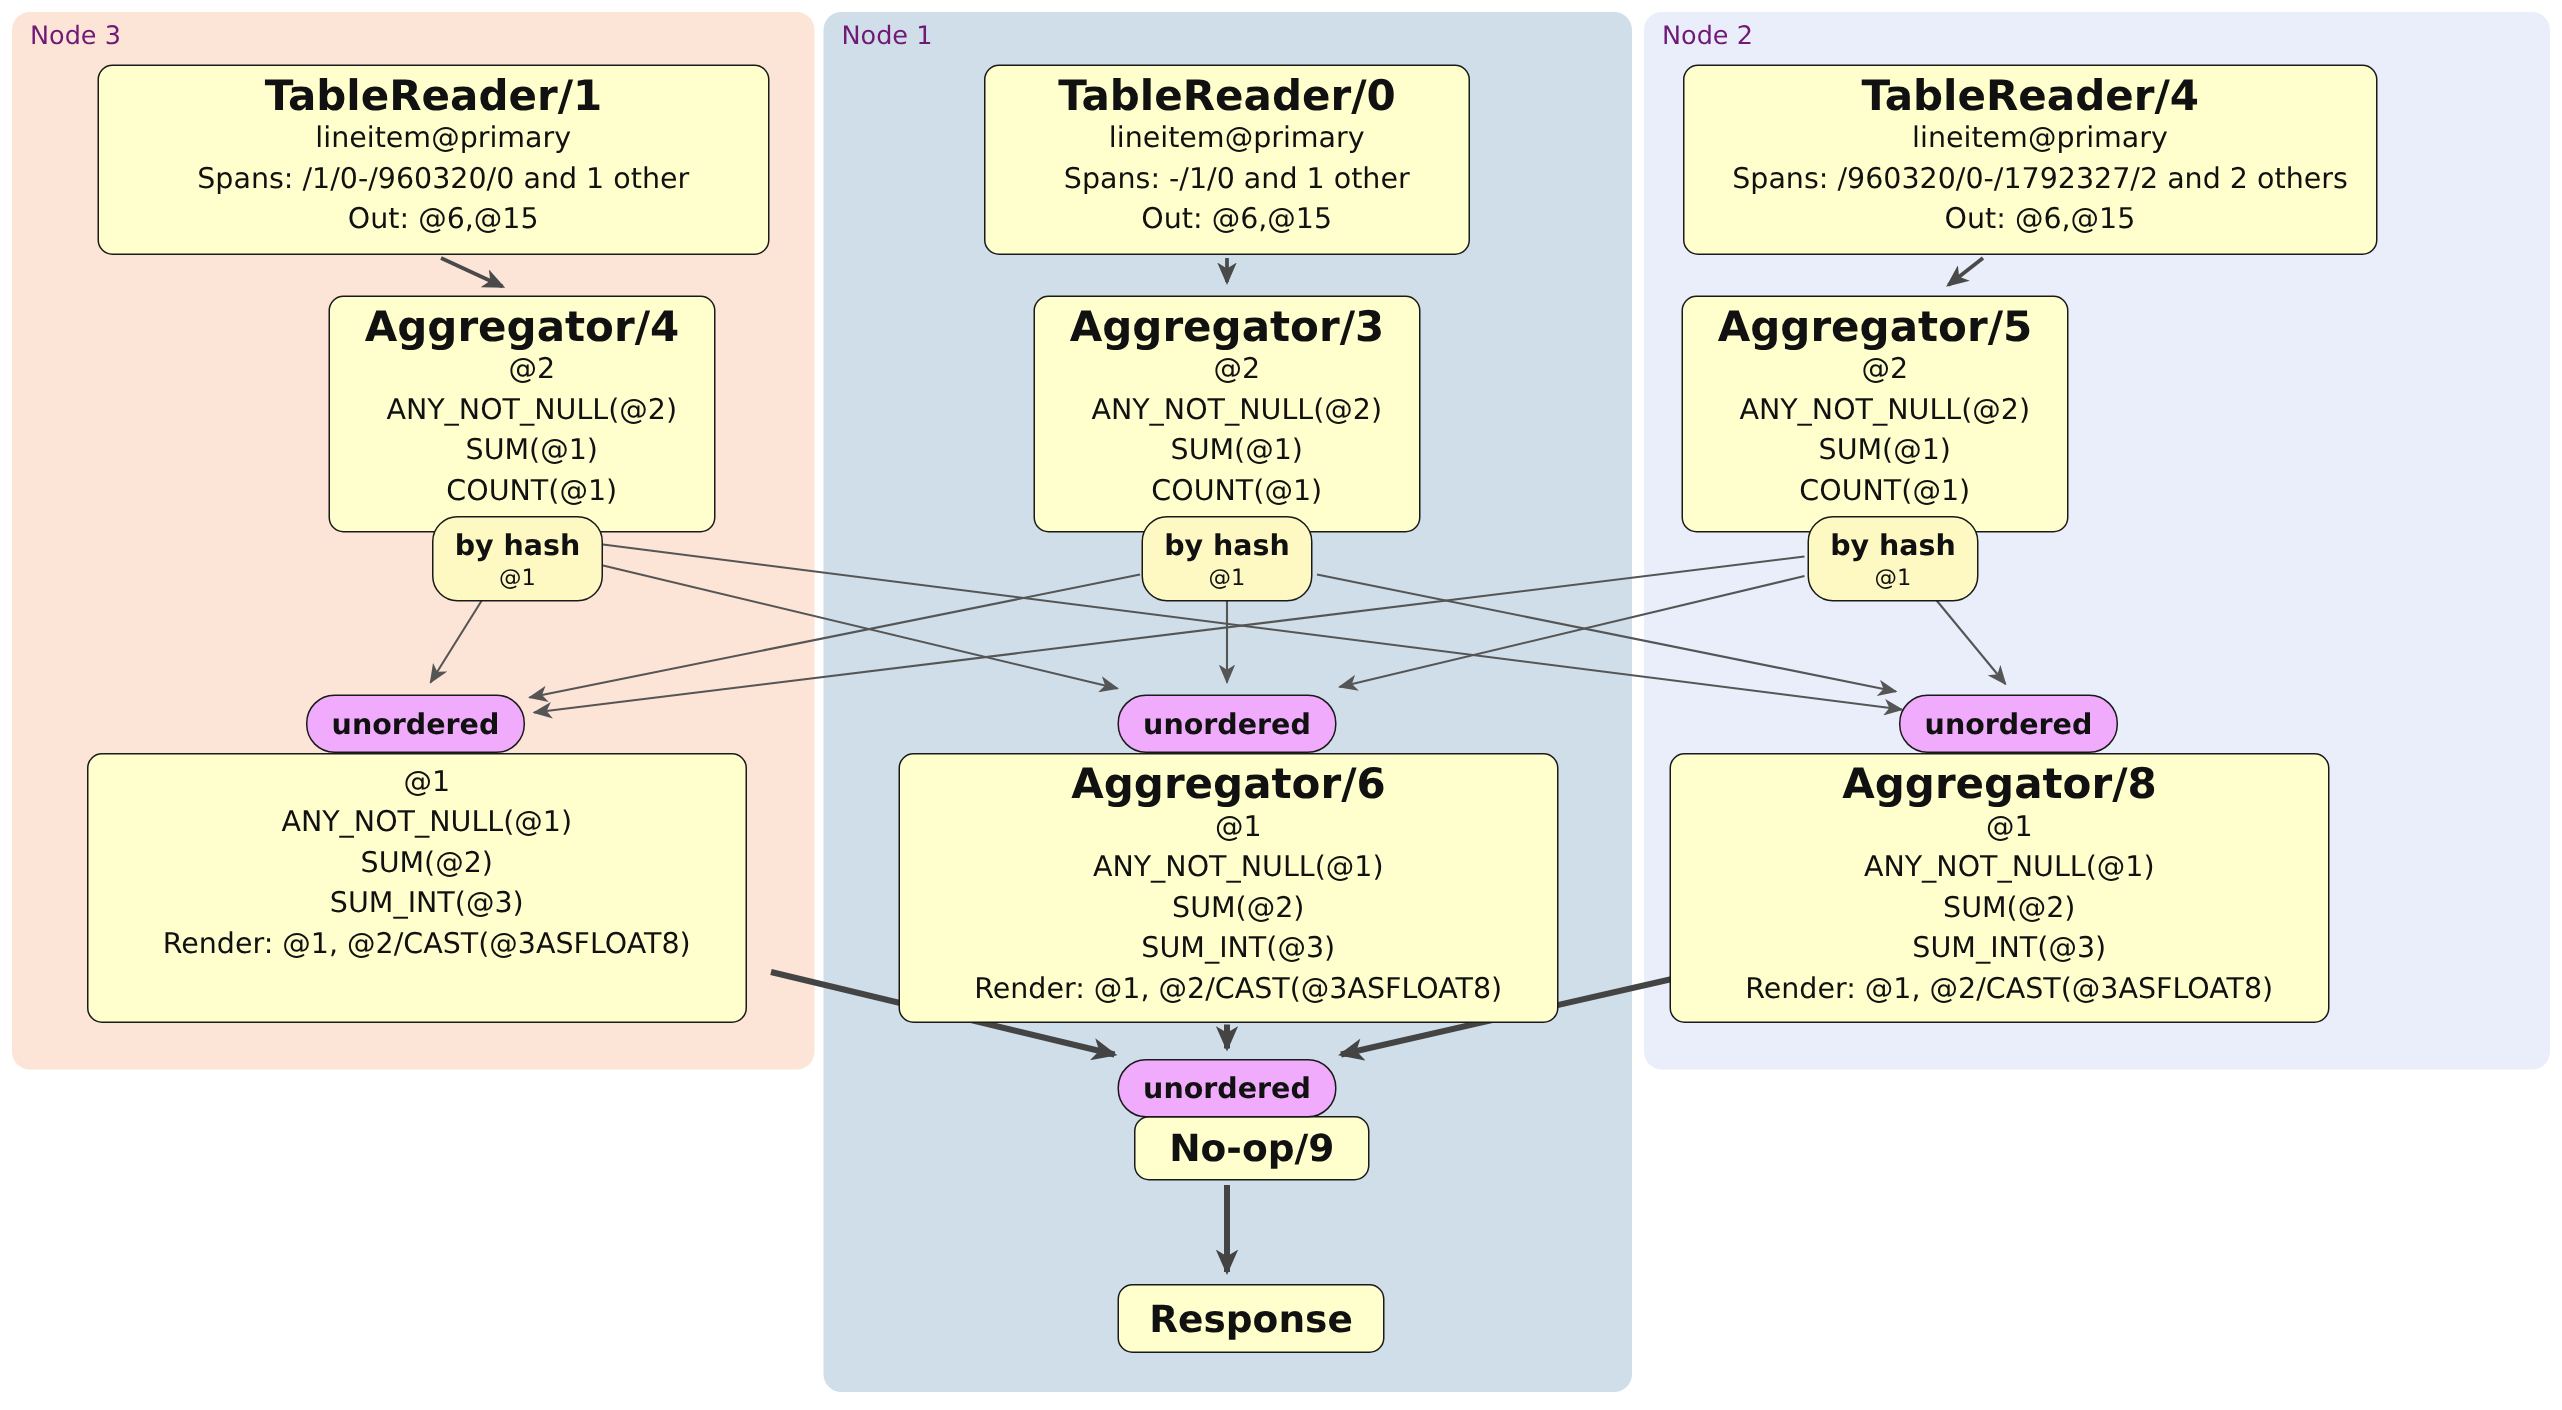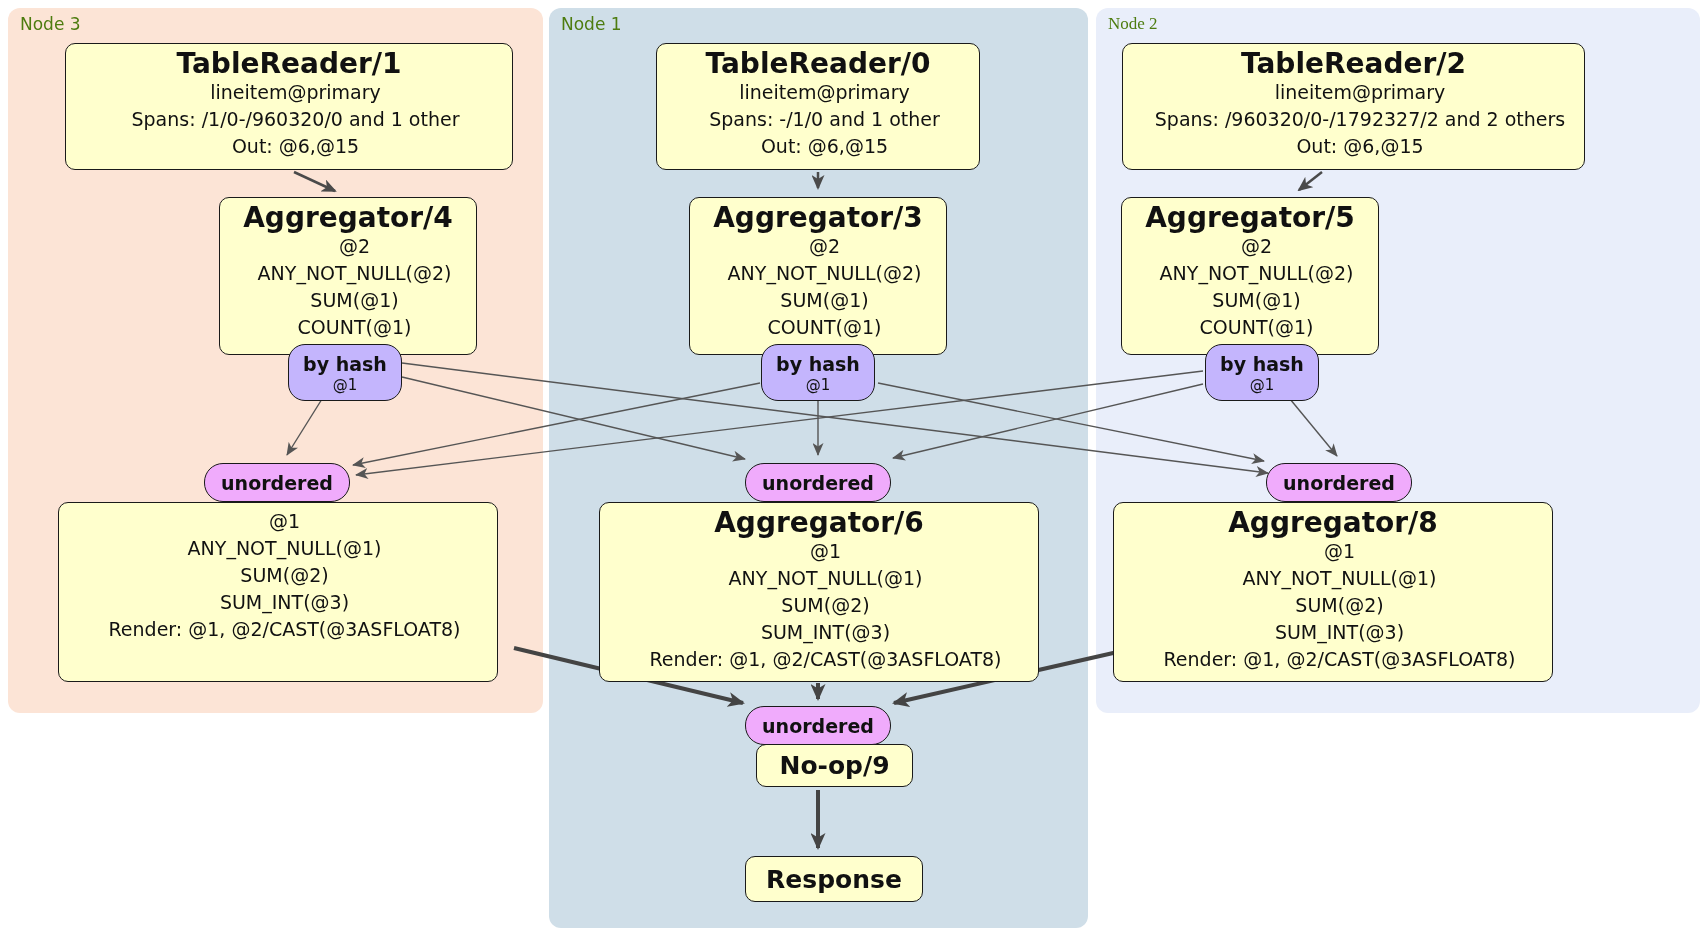--- a/index.html
+++ b/index.html
@@ -4,37 +4,37 @@
 <style>
   html,body{margin:0;padding:0;background:#ffffff;}
   .canvas{
     position:relative;width:1708px;height:940px;overflow:hidden;
     font-family:"DejaVu Sans","Liberation Sans",sans-serif;color:#111;
     background:#ffffff;
   }
   .panel{position:absolute;border-radius:12px;z-index:0;}
   .panel-n3{left:8px;top:8px;width:535px;height:705px;background:#fce4d6;}
   .panel-n1{left:549px;top:8px;width:539px;height:920px;background:#cfdee8;}
-  .panel-n2{left:1096px;top:8px;width:604px;height:705px;background:#e9eefa;font-family:Liberation Serif, serif;}
-  .panel-label{position:absolute;left:12px;top:6px;font-size:17px;color:#4d7c0f;}
+  .panel-n2{left:1096px;top:8px;width:604px;height:705px;background:#e9eefa;}
+  .panel-label{position:absolute;left:12px;top:6px;font-size:17px;color:#701a75;}
   svg.edges{position:absolute;left:0;top:0;z-index:1;pointer-events:none;}
   .proc{
     position:absolute;z-index:2;background:#ffffcd;border:1.6px solid #1a1a1a;
     border-radius:10px;text-align:center;box-sizing:border-box;padding-top:5px;
   }
   .proc-title{font-size:28px;font-weight:bold;line-height:30px;white-space:nowrap;}
   .proc-line{font-size:19px;line-height:27px;white-space:nowrap;margin-left:13px;}
   .proc-single{display:flex;align-items:center;justify-content:center;padding-top:0;margin-left:16px;}
   .proc-single .proc-title{font-size:25px;line-height:1;}
   .pill{
     position:absolute;z-index:3;box-sizing:border-box;border:1.6px solid #1a1a1a;
     display:flex;flex-direction:column;align-items:center;justify-content:center;
     text-align:center;
   }
-  .router{background:#c4b5fd;border-radius:17px;}
+  .router{background:#fef9c3;border-radius:17px;}
   .router-label{font-size:19px;font-weight:bold;line-height:24px;}
   .router-detail{font-size:15px;line-height:18px;}
   .sync{background:#f0abfc;border-radius:19px;}
   .sync-label{font-size:19px;font-weight:bold;line-height:20px;}
 </style>
 </head>
 <body>
 
 <div class="canvas">
 
@@ -87,21 +87,21 @@
     <div class="proc-line">Spans: /1/0-/960320/0 and 1 other</div>
     <div class="proc-line">Out: @6,@15</div>
   </div>
   <div class="proc" style="left:656px;top:43px;width:324px;height:127px;">
     <div class="proc-title">TableReader/0</div>
     <div class="proc-line">lineitem@primary</div>
     <div class="proc-line">Spans: -/1/0 and 1 other</div>
     <div class="proc-line">Out: @6,@15</div>
   </div>
   <div class="proc" style="left:1122px;top:43px;width:463px;height:127px;">
-    <div class="proc-title">TableReader/2</div>
+    <div class="proc-title">TableReader/4</div>
     <div class="proc-line">lineitem@primary</div>
     <div class="proc-line">Spans: /960320/0-/1792327/2 and 2 others</div>
     <div class="proc-line">Out: @6,@15</div>
   </div>
 
   <div class="proc" style="left:219px;top:197px;width:258px;height:158px;">
     <div class="proc-title">Aggregator/4</div>
     <div class="proc-line">@2</div>
     <div class="proc-line">ANY_NOT_NULL(@2)</div>
     <div class="proc-line">SUM(@1)</div>

